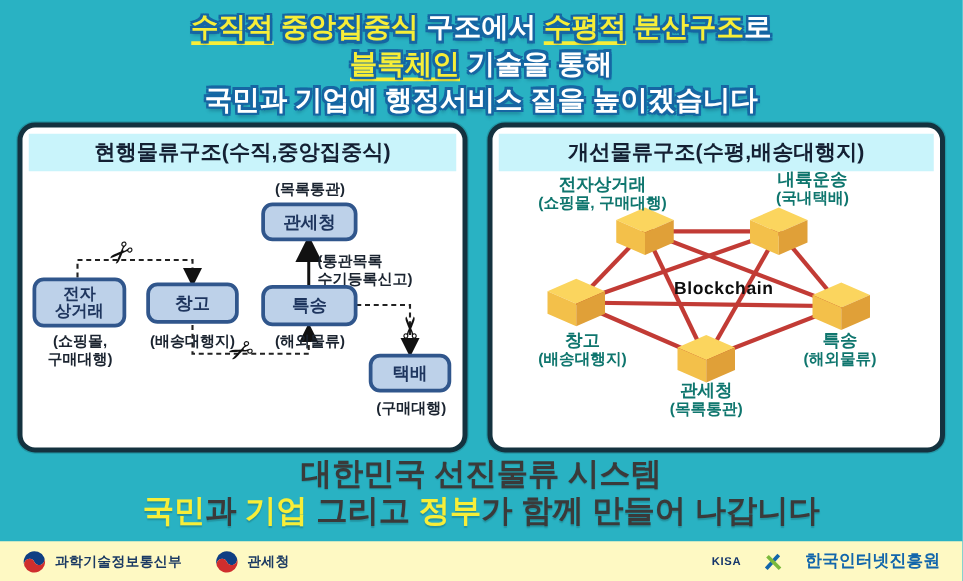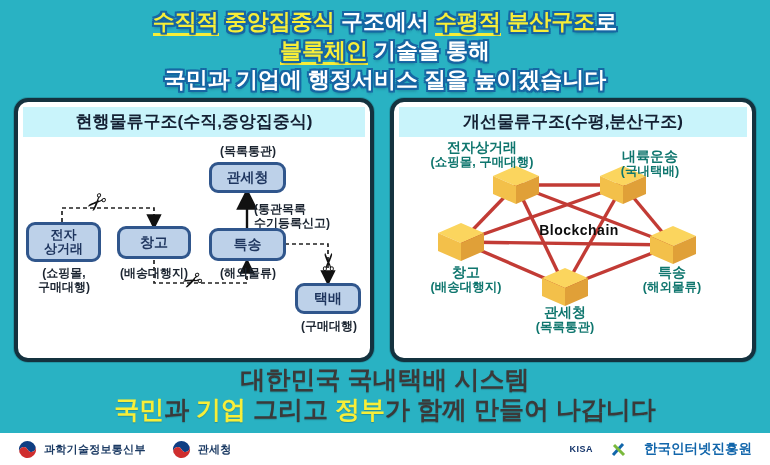--- a/index.html
+++ b/index.html
@@ -39,21 +39,21 @@
   .net-label .nl-note { font-size:12.5px; }
   .blockchain-word { position:absolute; left:0; width:100%; top:120px; text-align:center;
                      font-size:14px; font-weight:bold; color:#0d0d0d; letter-spacing:.5px; z-index:2;padding-left:12px; }
 
   
   .slogan { position:absolute; top:364px; left:0; width:100%; text-align:center; font-weight:bold; }
   .sline { font-size:25px; line-height:30px; color:#3a3a3a; text-shadow:0 1px 1px rgba(0,0,0,.18); }
   .sl-y { color:#f7ee38; }
 
   
-  .footer { position:absolute; left:0; top:433px; width:770px; height:32px; background:#ffffff;
+  .footer { position:absolute; left:0; top:433px; width:770px; height:32px; background:#fef9c3;
             display:flex; align-items:center; padding:0 18px; }
   .brand { display:flex; align-items:center; gap:7px; }
   .brand + .brand { margin-left:26px; }
   .brand-text { font-size:11px; font-weight:bold; color:#1b3a63; letter-spacing:.3px; }
   .kisa-brand { margin-left:auto; display:flex; align-items:center; gap:18px; }
   .kisa-acr { font-size:9px; font-weight:bold; color:#15356b; letter-spacing:.5px; }
   .kisa-name { font-size:13.5px; font-weight:bold; color:#1266ab; }
 </style>
 </head>
 <body>
@@ -111,21 +111,21 @@
 
       <div class="fbox" style="left:191px; top:126px; width:77px; height:33px;">특송</div>
       <div class="note" style="left:186px; top:164px; width:88px;">(해외물류)</div>
 
       <div class="fbox" style="left:277px; top:181px; width:66px; height:31px;">택배</div>
       <div class="note" style="left:266px; top:217px; width:90px;">(구매대행)</div>
     </div>
   </div>
 
   <div class="panel panel-right">
-    <div class="panel-title">개선물류구조(수평,분산구조)</div>
+    <div class="panel-title">개선물류구조(수평,배송대행지)</div>
 
     <div class="diag">
       <svg class="flow-svg" width="358" height="256" viewBox="0 0 358 256">
         <g stroke="#c23b35" stroke-width="3.4">
           <line x1="122" y1="83" x2="229" y2="83"></line>
           <line x1="122" y1="83" x2="67" y2="140"></line>
           <line x1="122" y1="83" x2="279" y2="143"></line>
           <line x1="122" y1="83" x2="171" y2="185"></line>
           <line x1="229" y1="83" x2="67" y2="140"></line>
           <line x1="229" y1="83" x2="279" y2="143"></line>
@@ -163,41 +163,41 @@
           </g>
         </g>
       </svg>
 
       <div class="blockchain-word">Blockchain</div>
 
       <div class="net-label" style="left:8px; top:37px; width:160px;">
         <div class="nl-main">전자상거래</div>
         <div class="nl-note">(쇼핑몰, 구매대행)</div>
       </div>
-      <div class="net-label" style="left:176px; top:46px; width:160px;">
+      <div class="net-label" style="left:176px; top:33px; width:160px;">
         <div class="nl-main">내륙운송</div>
         <div class="nl-note">(국내택배)</div>
       </div>
       <div class="net-label" style="left:-3px; top:162px; width:150px;">
         <div class="nl-main">창고</div>
         <div class="nl-note">(배송대행지)</div>
       </div>
       <div class="net-label" style="left:203px; top:162px; width:150px;">
         <div class="nl-main">특송</div>
         <div class="nl-note">(해외물류)</div>
       </div>
       <div class="net-label" style="left:96px; top:202px; width:150px;">
         <div class="nl-main">관세청</div>
         <div class="nl-note">(목록통관)</div>
       </div>
     </div>
   </div>
 
   <div class="slogan">
-    <div class="sline">대한민국 국내택배 시스템</div>
+    <div class="sline">대한민국 선진물류 시스템</div>
     <div class="sline"><span class="sl-y">국민</span><span>과 </span><span class="sl-y">기업</span><span> 그리고 </span><span class="sl-y">정부</span><span>가 함께 만들어 나갑니다</span></div>
   </div>
 
   <div class="footer">
     <div class="brand">
       <svg width="19" height="19" viewBox="-10 -10 20 20">
         <g transform="rotate(-25)">
           <path d="M-9,0 A9,9 0 0 1 9,0 A4.5,4.5 0 0 1 0,0 A4.5,4.5 0 0 0 -9,0 Z" fill="#0f3e83"></path>
           <path d="M-9,0 A9,9 0 1 0 9,0 A4.5,4.5 0 0 1 0,0 A4.5,4.5 0 0 0 -9,0 Z" fill="#cf2e2e"></path>
         </g>

